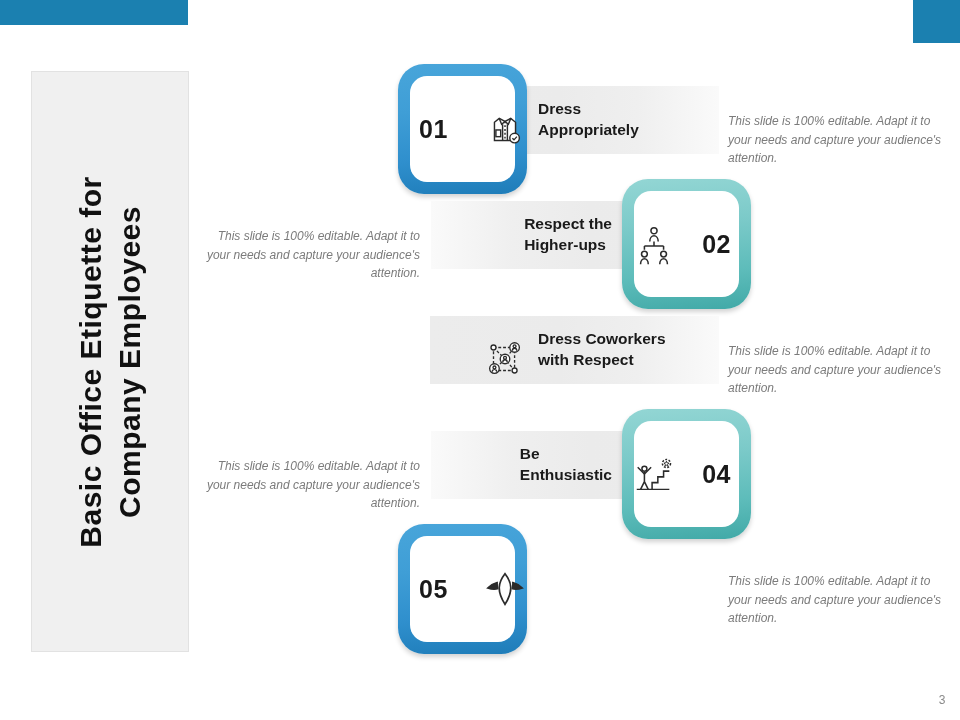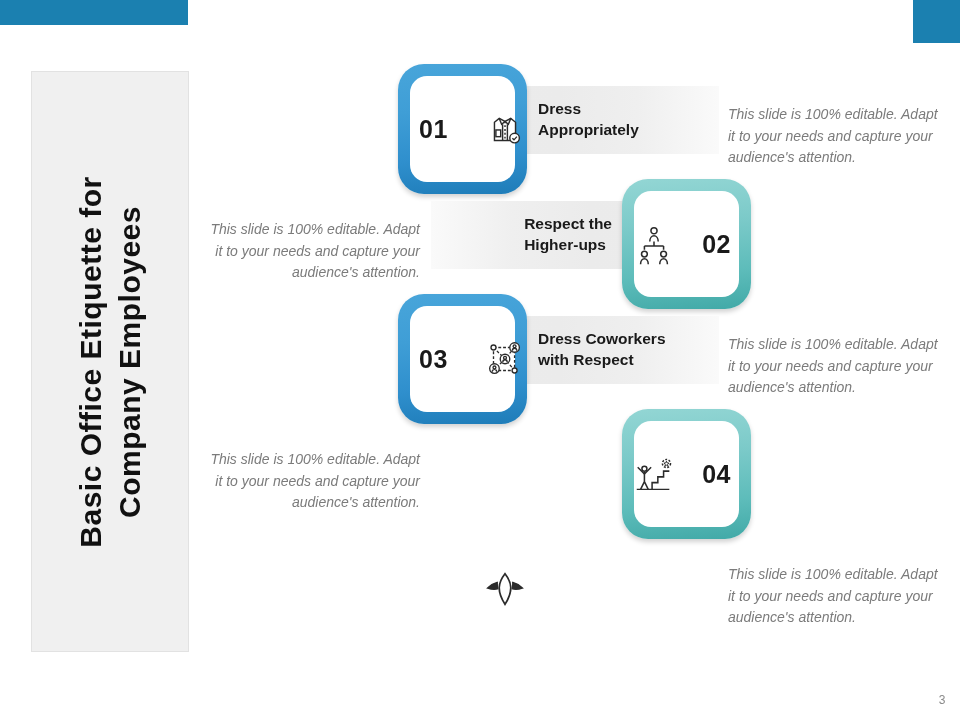--- a/index.html
+++ b/index.html
@@ -159,23 +159,23 @@
     transform: translateY(-50%);
     width: 46px; height: 46px;
   }
   .icon-wrap svg { display: block; width: 46px; height: 46px; }
   .icon-blue-row { left: 482px; }
   .icon-teal-row { left: 631px; }
 
   
   .desc {
     position: absolute;
-    top: 40px;
+    top: 48px;
     width: 214px;
-    font-size: 14px;
+    font-size: 12px;
     font-style: italic;
     color: #7b7b7b;
     line-height: 1.55;
   }
   .desc.on-right {
     left: 728px;
     text-align: left;
   }
   .desc.on-left {
     left: 206px;
@@ -254,62 +254,68 @@
   </div>
   <div class="desc on-left">This slide is 100% editable. Adapt it to your needs and capture your audience's attention.</div>
 </div>
 
 <div class="row r3">
   <div class="band left-band">
     <div class="band-label">
       <span>Dress Coworkers</span><br>
       <span>with Respect</span>
     </div>
-  </div>
-  <div class="card blue">
-    <div class="inner"></div>
-    <div class="card-num">03</div>
   </div>
   <div class="icon-wrap icon-blue-row">
     <svg viewBox="0 0 48 48" fill="none" stroke="#2b2b2b" stroke-width="1.4">
       <path d="M12 12 L34 12 L34 36 L12 36 Z" stroke-dasharray="3 2"></path>
       <path d="M12 12 L24 24 L34 36 M34 12 L24 24 L12 36" stroke-dasharray="3 2"></path>
       <circle cx="12" cy="12" r="2.6" fill="#ffffff"></circle>
       <circle cx="34" cy="36" r="2.6" fill="#ffffff"></circle>
       <circle cx="34" cy="12" r="5" fill="#ffffff"></circle>
       <path d="M34 9.3 a1.5 1.5 0 1 1 0 3 a1.5 1.5 0 1 1 0 -3 M31.7 15.4 c0-1.6 1-2.6 2.3-2.6 s2.3 1 2.3 2.6"></path>
       <circle cx="24" cy="24" r="5" fill="#ffffff"></circle>
       <path d="M24 21.3 a1.5 1.5 0 1 1 0 3 a1.5 1.5 0 1 1 0 -3 M21.7 27.4 c0-1.6 1-2.6 2.3-2.6 s2.3 1 2.3 2.6"></path>
       <circle cx="13" cy="34" r="5" fill="#ffffff"></circle>
       <path d="M13 31.3 a1.5 1.5 0 1 1 0 3 a1.5 1.5 0 1 1 0 -3 M10.7 37.4 c0-1.6 1-2.6 2.3-2.6 s2.3 1 2.3 2.6"></path>
     </svg>
   </div>
   <div class="desc on-right">This slide is 100% editable. Adapt it to your needs and capture your audience's attention.</div>
 </div>
 
 <div class="row r4">
+  <div class="band right-band">
+    <div class="band-label">
+      <span>Be</span><br>
+      <span>Enthusiastic</span>
+    </div>
+  </div>
   <div class="card teal">
     <div class="inner"></div>
     <div class="card-num">04</div>
   </div>
   <div class="icon-wrap icon-teal-row">
     <svg viewBox="0 0 48 48" fill="none" stroke="#2b2b2b" stroke-width="1.6">
       <path d="M14 16 a2.6 2.6 0 1 1 0 5.2 a2.6 2.6 0 1 1 0 -5.2"></path>
       <path d="M14 22 L14 32 M14 32 L10 40 M14 32 L18 40"></path>
       <path d="M14 24 L7 17 M14 24 L21 17"></path>
       <path d="M22 40 L22 33 L28 33 L28 27 L34 27 L34 21 L40 21" stroke-width="1.6"></path>
       <path d="M6 40 L40 40" stroke-width="1.4"></path>
       <circle cx="37" cy="13" r="4.2" stroke-dasharray="2 1.6"></circle>
       <path d="M37 10.6 L37.7 12.4 L39.6 12.6 L38.2 13.9 L38.6 15.8 L37 14.8 L35.4 15.8 L35.8 13.9 L34.4 12.6 L36.3 12.4 Z" stroke-width="1"></path>
     </svg>
   </div>
   <div class="desc on-left">This slide is 100% editable. Adapt it to your needs and capture your audience's attention.</div>
 </div>
 
 <div class="row r5">
+  <div class="card blue">
+    <div class="inner"></div>
+    <div class="card-num">05</div>
+  </div>
   <div class="icon-wrap icon-blue-row">
     <svg viewBox="0 0 48 48" fill="none" stroke="#2b2b2b" stroke-width="1.8">
       <path d="M24 8 C31 17 33 26 24 40 C15 26 17 17 24 8 Z"></path>
       <path d="M16.5 17 C11 18.5 8 21 6 23 C10.5 24.5 14 24.5 17 23.5" fill="#2b2b2b" stroke="#2b2b2b"></path>
       <path d="M31.5 17 C37 18.5 40 21 42 23 C37.5 24.5 34 24.5 31 23.5" fill="#2b2b2b" stroke="#2b2b2b"></path>
     </svg>
   </div>
   <div class="desc on-right">This slide is 100% editable. Adapt it to your needs and capture your audience's attention.</div>
 </div>
 

